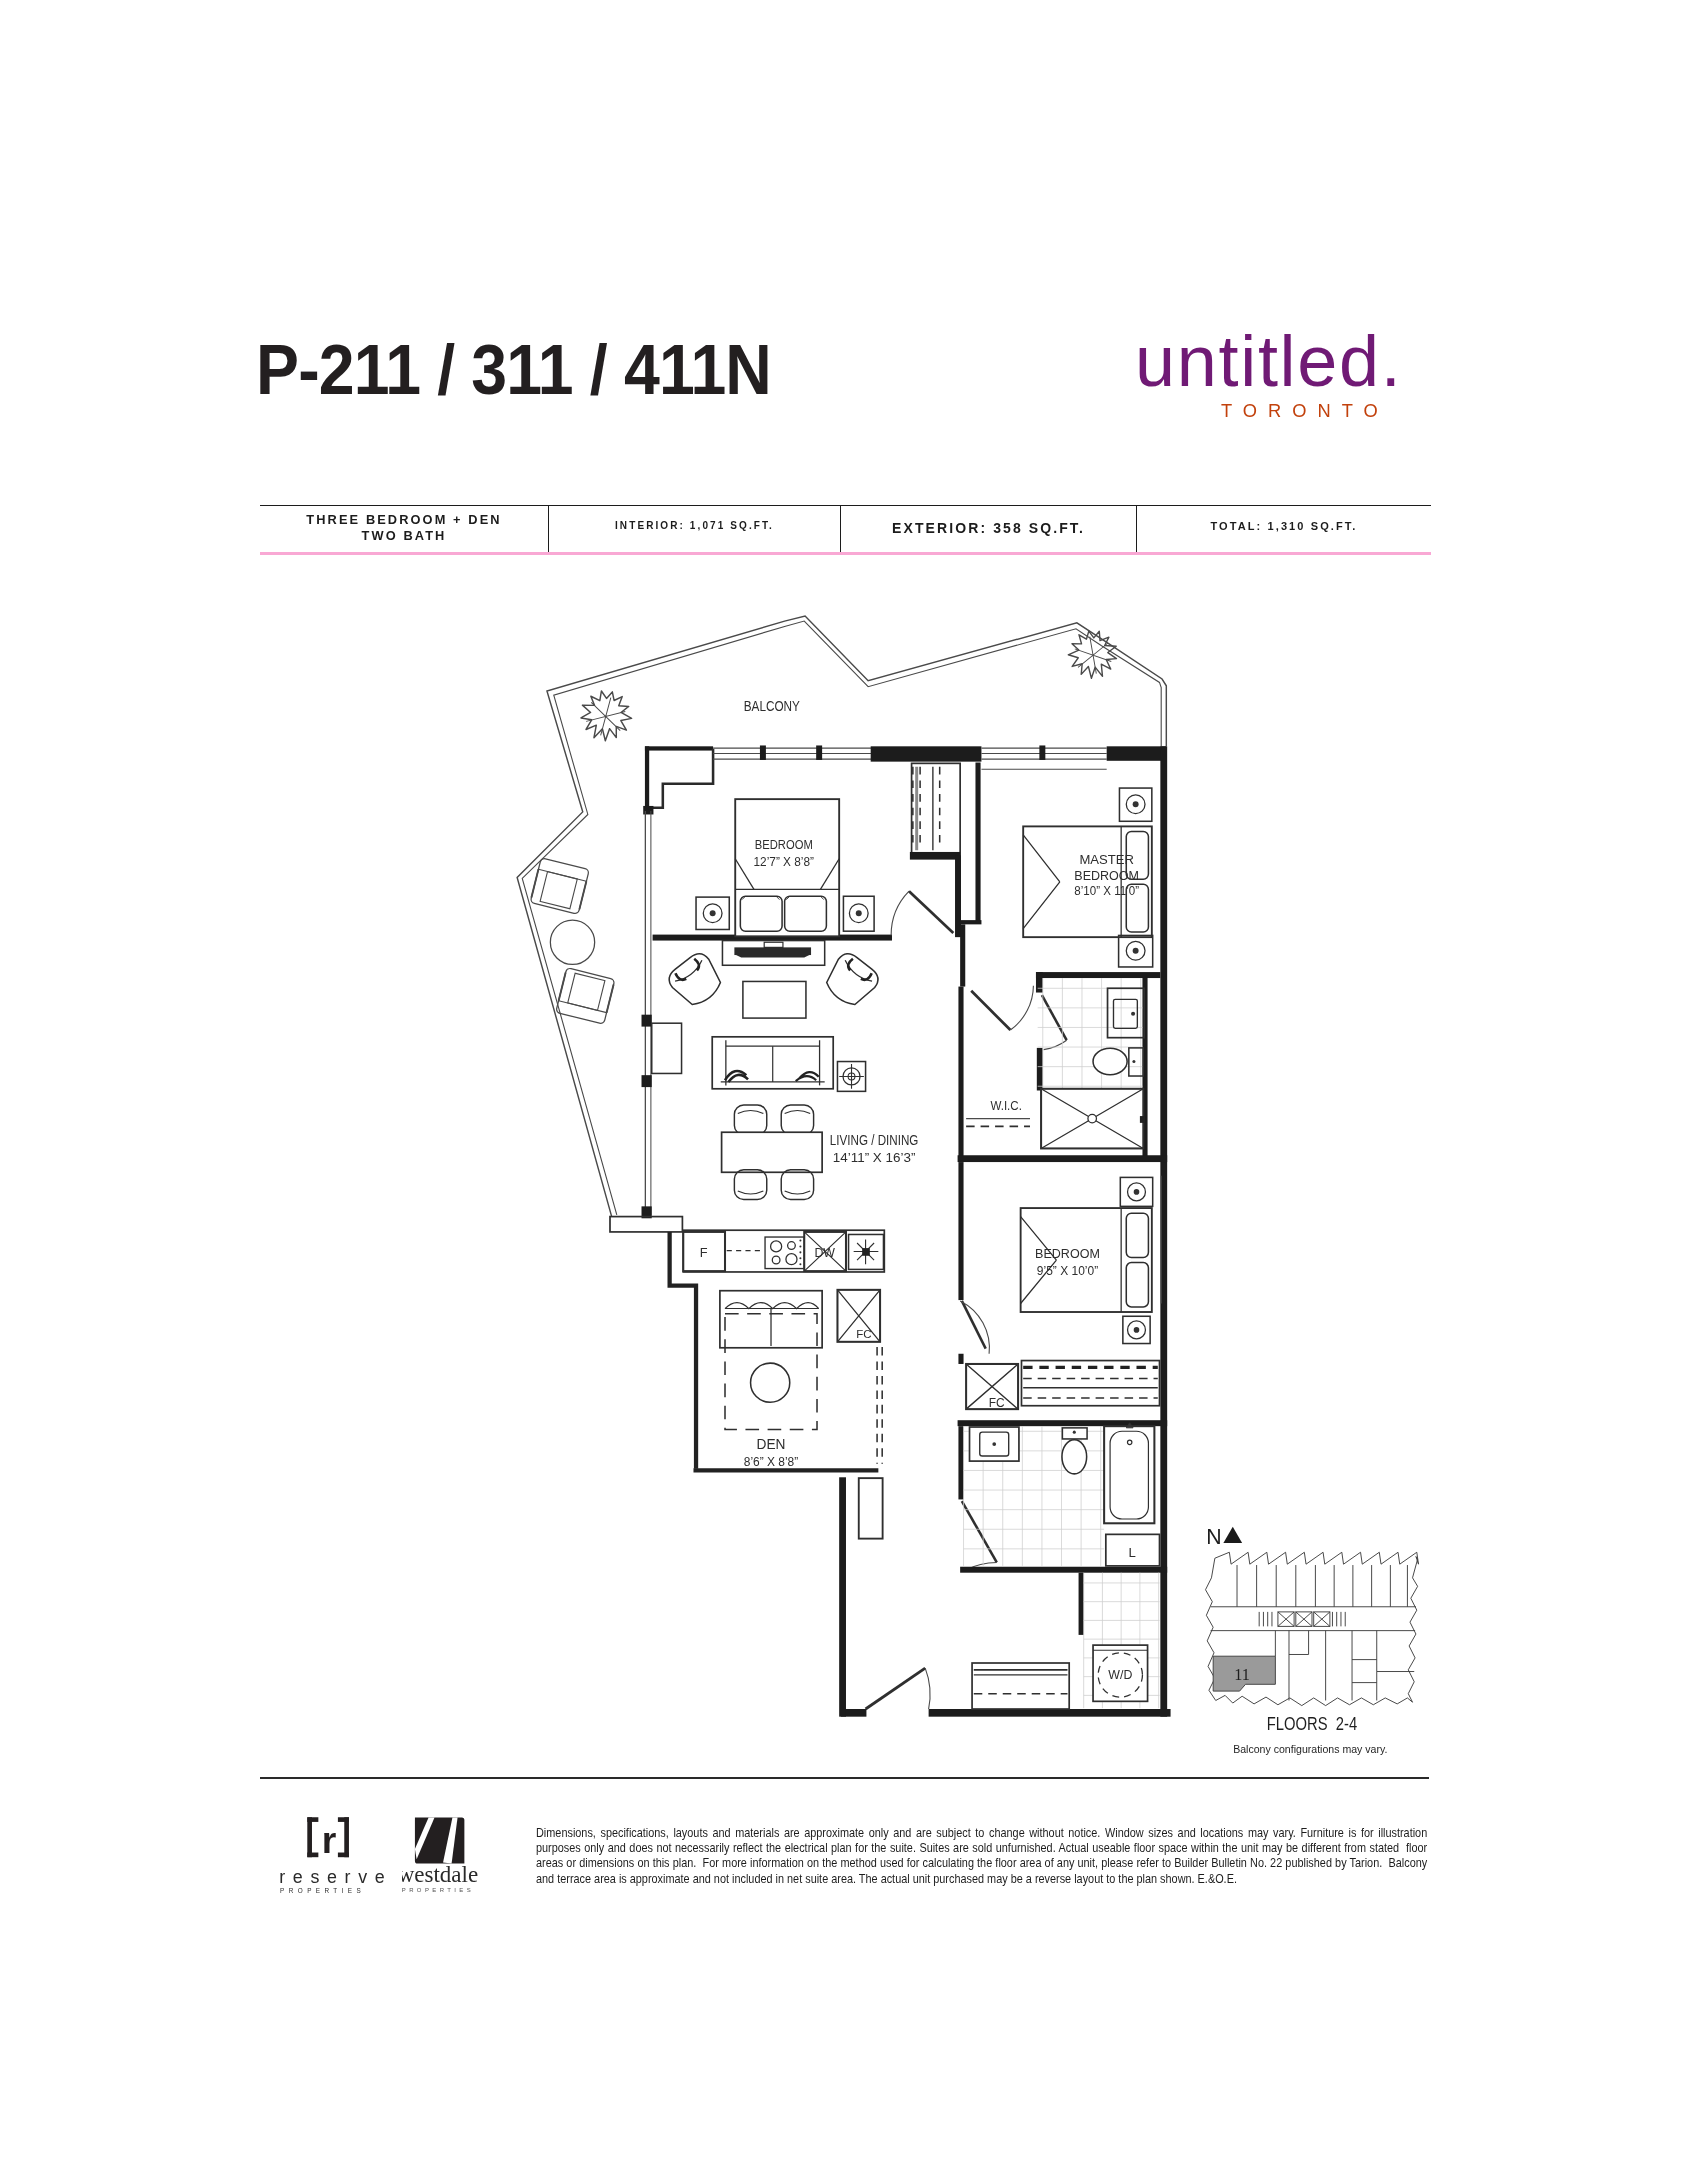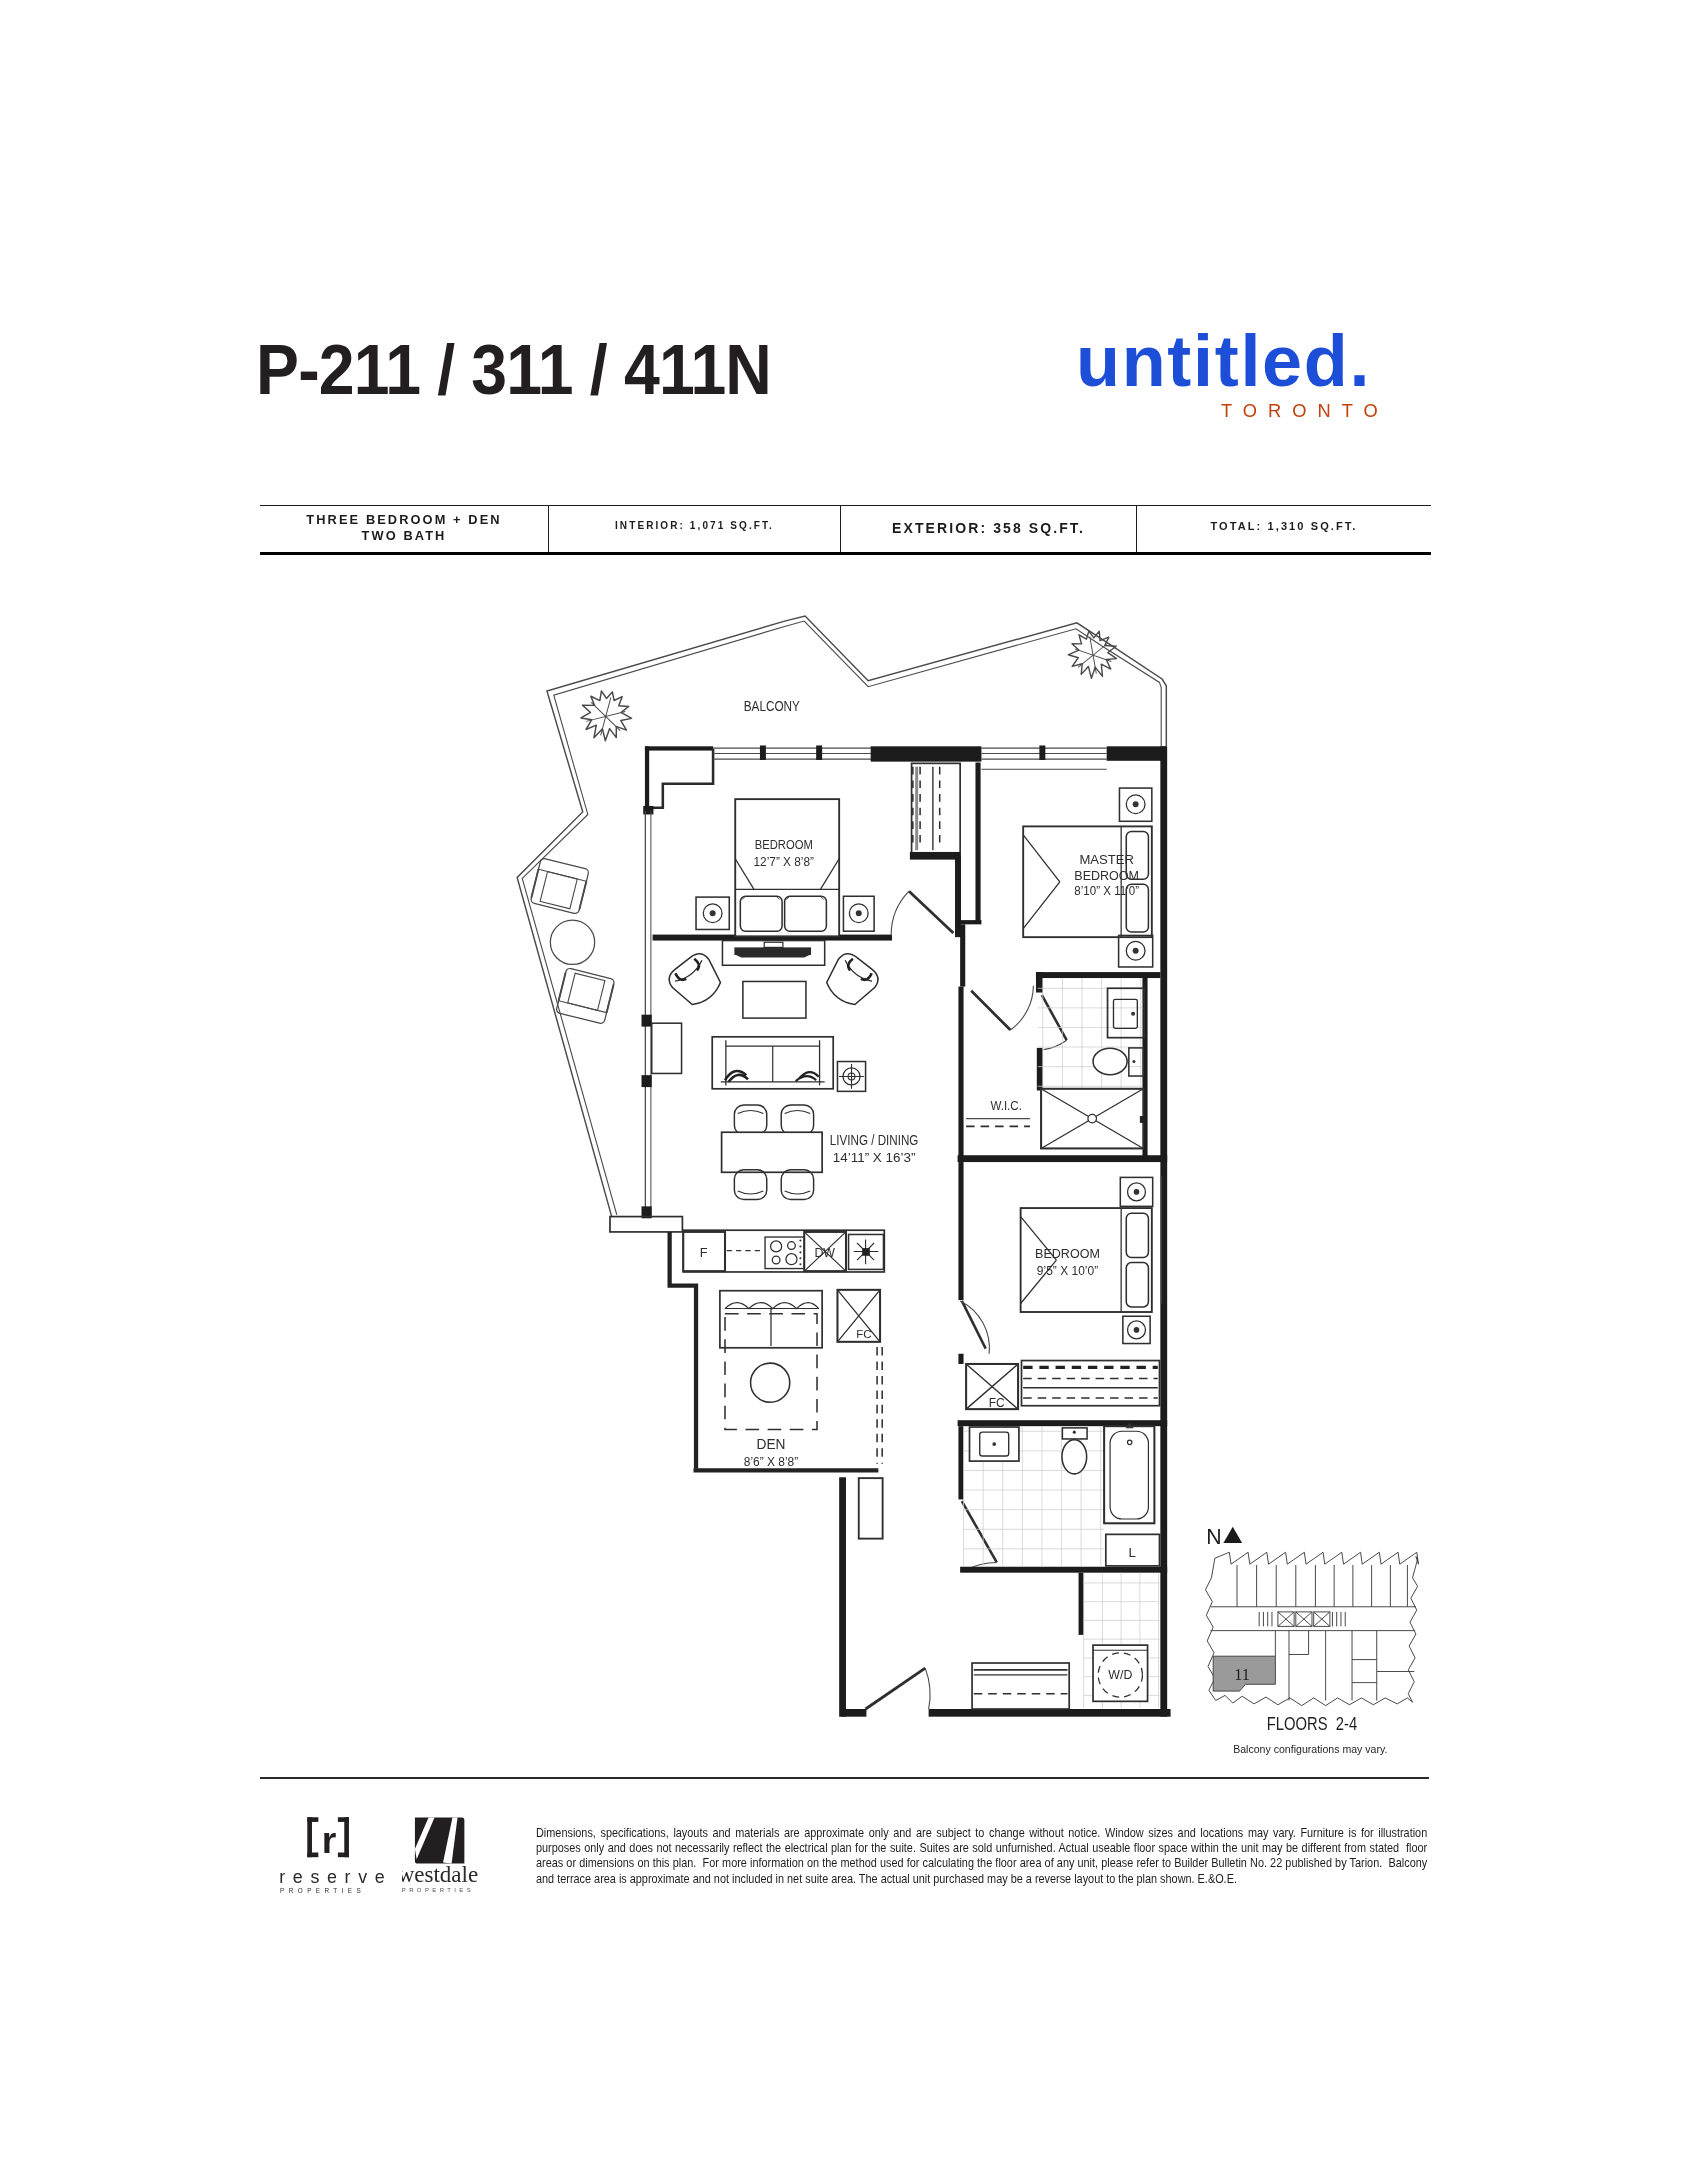--- a/index.html
+++ b/index.html
@@ -2,25 +2,25 @@
 <html style="font-size:13.6px"><head><meta charset="utf-8">
 <style>
 html,body{margin:0;padding:0;background:#fff;}
 body{width:1686px;height:2181px;position:relative;font-family:"Liberation Sans",sans-serif;-webkit-font-smoothing:antialiased;}
 .abs{position:absolute;}
 </style></head>
 <body>
 
 <div class="abs" style="left:256px;top:330px;font-size:70px;font-weight:700;color:#231f20;transform:scaleX(0.92);transform-origin:left top;letter-spacing:-0.9px;white-space:nowrap;">P-211 / 311 / 411N</div>
 
-<div class="abs" style="left:1076px;top:320px;font-size:72px;font-weight:700;color:#1d4ed8;letter-spacing:1.7px;white-space:nowrap;">untitled.</div>
+<div class="abs" style="left:1135px;top:320px;font-size:72px;font-weight:400;color:#701a75;letter-spacing:1.7px;white-space:nowrap;">untitled.</div>
 
 <div class="abs" style="left:1221px;top:400px;font-size:18.3px;color:#c2410c;letter-spacing:11px;white-space:nowrap;">TORONTO</div>
 
-<div class="abs" style="left:260px;top:505px;width:1171px;border-top:1.7px solid #1c1c1c;border-bottom:3px solid #000000;display:flex;color:#1c1c1c;">
+<div class="abs" style="left:260px;top:505px;width:1171px;border-top:1.7px solid #1c1c1c;border-bottom:3px solid #f9a8d4;display:flex;color:#1c1c1c;">
 
   <div style="width:288px;border-right:1.7px solid #1c1c1c;text-align:center;padding:6px 0 7.7px;font-size:12.8px;font-weight:700;letter-spacing:2.1px;line-height:16px;">THREE BEDROOM + DEN<br>TWO BATH</div>
 
   <div style="width:291px;border-right:1.7px solid #1c1c1c;text-align:center;padding:13.6px 0 7.7px;font-size:10px;font-weight:700;letter-spacing:2.1px;">INTERIOR: 1,071 SQ.FT.</div>
 
   <div style="width:295px;border-right:1.7px solid #1c1c1c;text-align:center;padding:13.6px 0 7.7px;font-size:14px;font-weight:700;letter-spacing:2.1px;">EXTERIOR: 358 SQ.FT.</div>
 
   <div style="flex:1;text-align:center;padding:13.6px 0 7.7px;font-size:11px;font-weight:700;letter-spacing:2.1px;">TOTAL: 1,310 SQ.FT.</div>
 </div>
 

